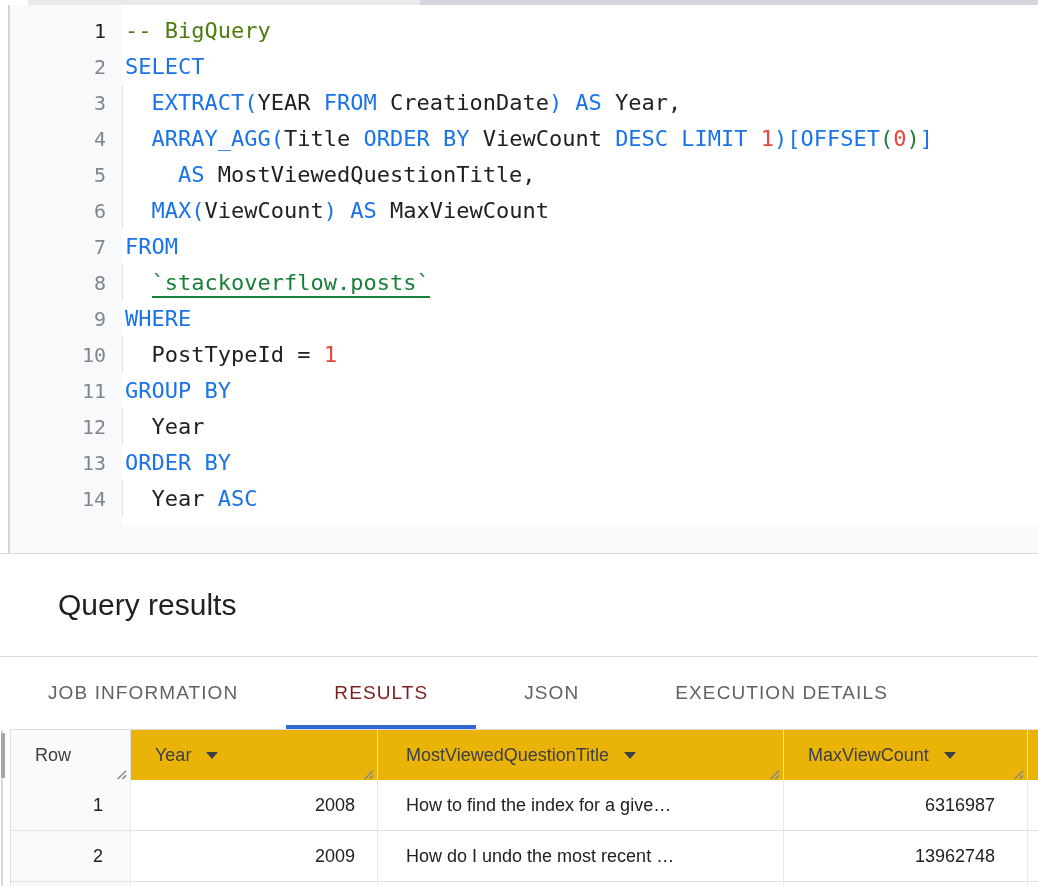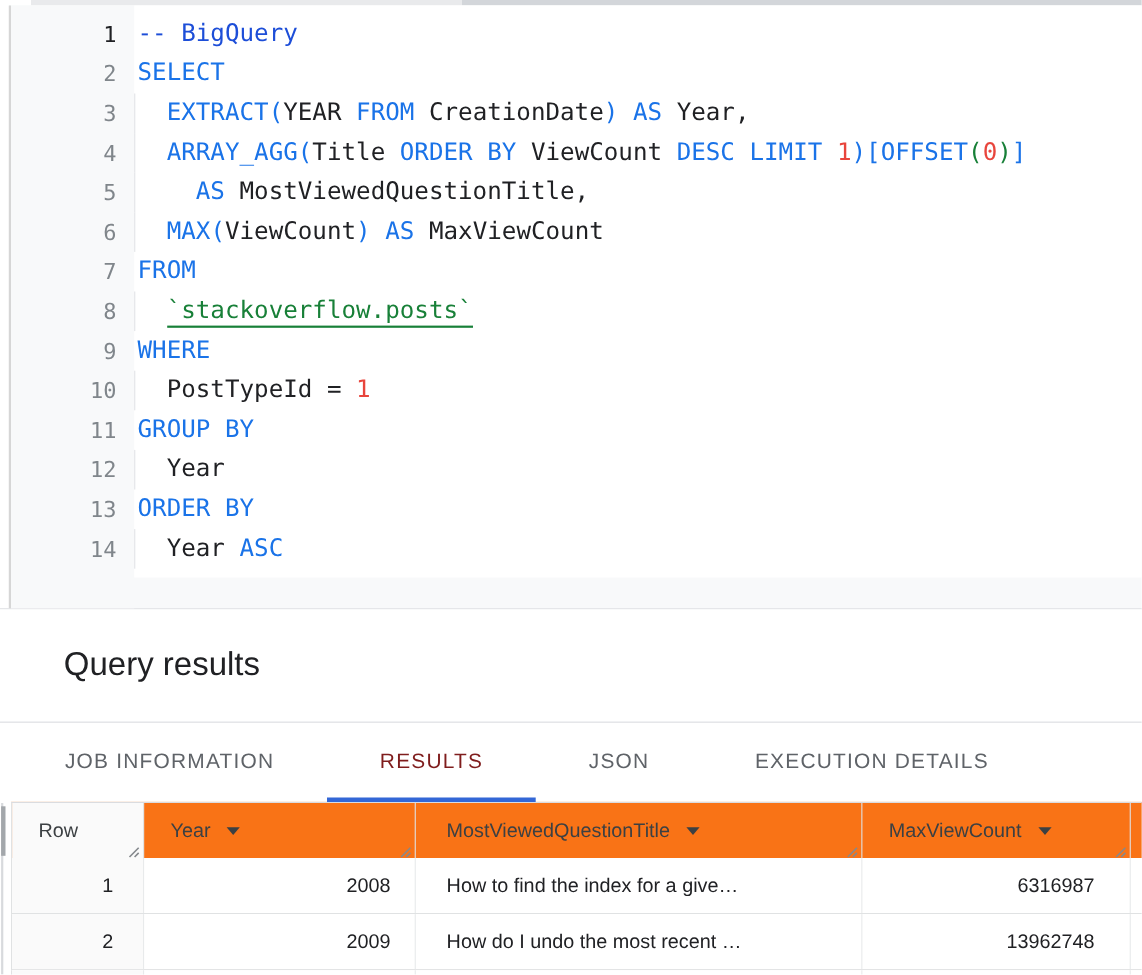--- a/index.html
+++ b/index.html
@@ -18,41 +18,41 @@
   .gutter .num { height:36px; line-height:36px; text-align:right; padding-right:16px;
                  font-size:20px; color:#80868b; }
   .gutter .num.active { color:#202124; }
   .codecol { flex:1; min-width:0; }
   .codewrap { background:#fff; padding:8px 0; }
   .code-line { position:relative; height:36px; line-height:36px; font-size:22px;
                color:#202124; white-space:pre; padding-left:3px; }
   .indent-guide { position:absolute; left:0; top:0; width:1px; height:36px; background:#e1e3e6; }
   .tk-kw  { color:#1a73e8; }
   .tk-id  { color:#202124; }
-  .tk-cm  { color:#1d4ed8; }
+  .tk-cm  { color:#4d7c0f; }
   .tk-num { color:#e8453c; }
   .tk-pb  { color:#1a73e8; }
   .tk-pg  { color:#188038; }
   .tk-tbl { color:#188038; border-bottom:2px solid #188038; padding-bottom:1px; }
 
   .divider { height:1px; background:#dadce0; }
 
   
   .results-header { height:102px; background:#fff; display:flex; align-items:center; }
   .results-header h1 { padding-left:58px; font-size:30px; font-weight:400; color:#202124; }
 
   
-  .tabs { height:72px; display:flex; padding-left:11px; white-space:nowrap; overflow:hidden; }
+  .tabs { height:72px; display:flex; white-space:nowrap; overflow:hidden; }
   .tab { line-height:72px; padding:0 48px; font-size:19px; font-weight:500; letter-spacing:1.1px;
          color:#5f6368; text-transform:uppercase; cursor:pointer; flex:none; }
   .tab.active { color:#7f1d1d; box-shadow:inset 0 -4px 0 0 #3367d6; }
 
   
   .rtable { margin-left:10px; }
-  .thead { display:flex; height:51px; border-top:1px solid #dadce0; background:#f97316;
+  .thead { display:flex; height:51px; border-top:1px solid #dadce0; background:#eab308;
            border-left:1px solid #e0e2e3; }
   .th { position:relative; flex:none; display:flex; align-items:center; padding-left:24px;
         border-right:1px solid #e0e2e3; font-size:18px; font-weight:500; color:#3c4043; }
   .th.title-col { padding-left:28px; }
   .th.filler, .td.filler { flex:1; border-right:none; }
   .caret { width:0; height:0; border-left:6px solid transparent; border-right:6px solid transparent;
            border-top:7px solid #3c4043; margin-left:15px; }
   .grip { position:absolute; right:3px; bottom:3px; width:13px; height:13px; }
   .tbody { }
   .tr { display:flex; height:51px; border-bottom:1px solid #e0e2e3; border-left:1px solid #e0e2e3;

